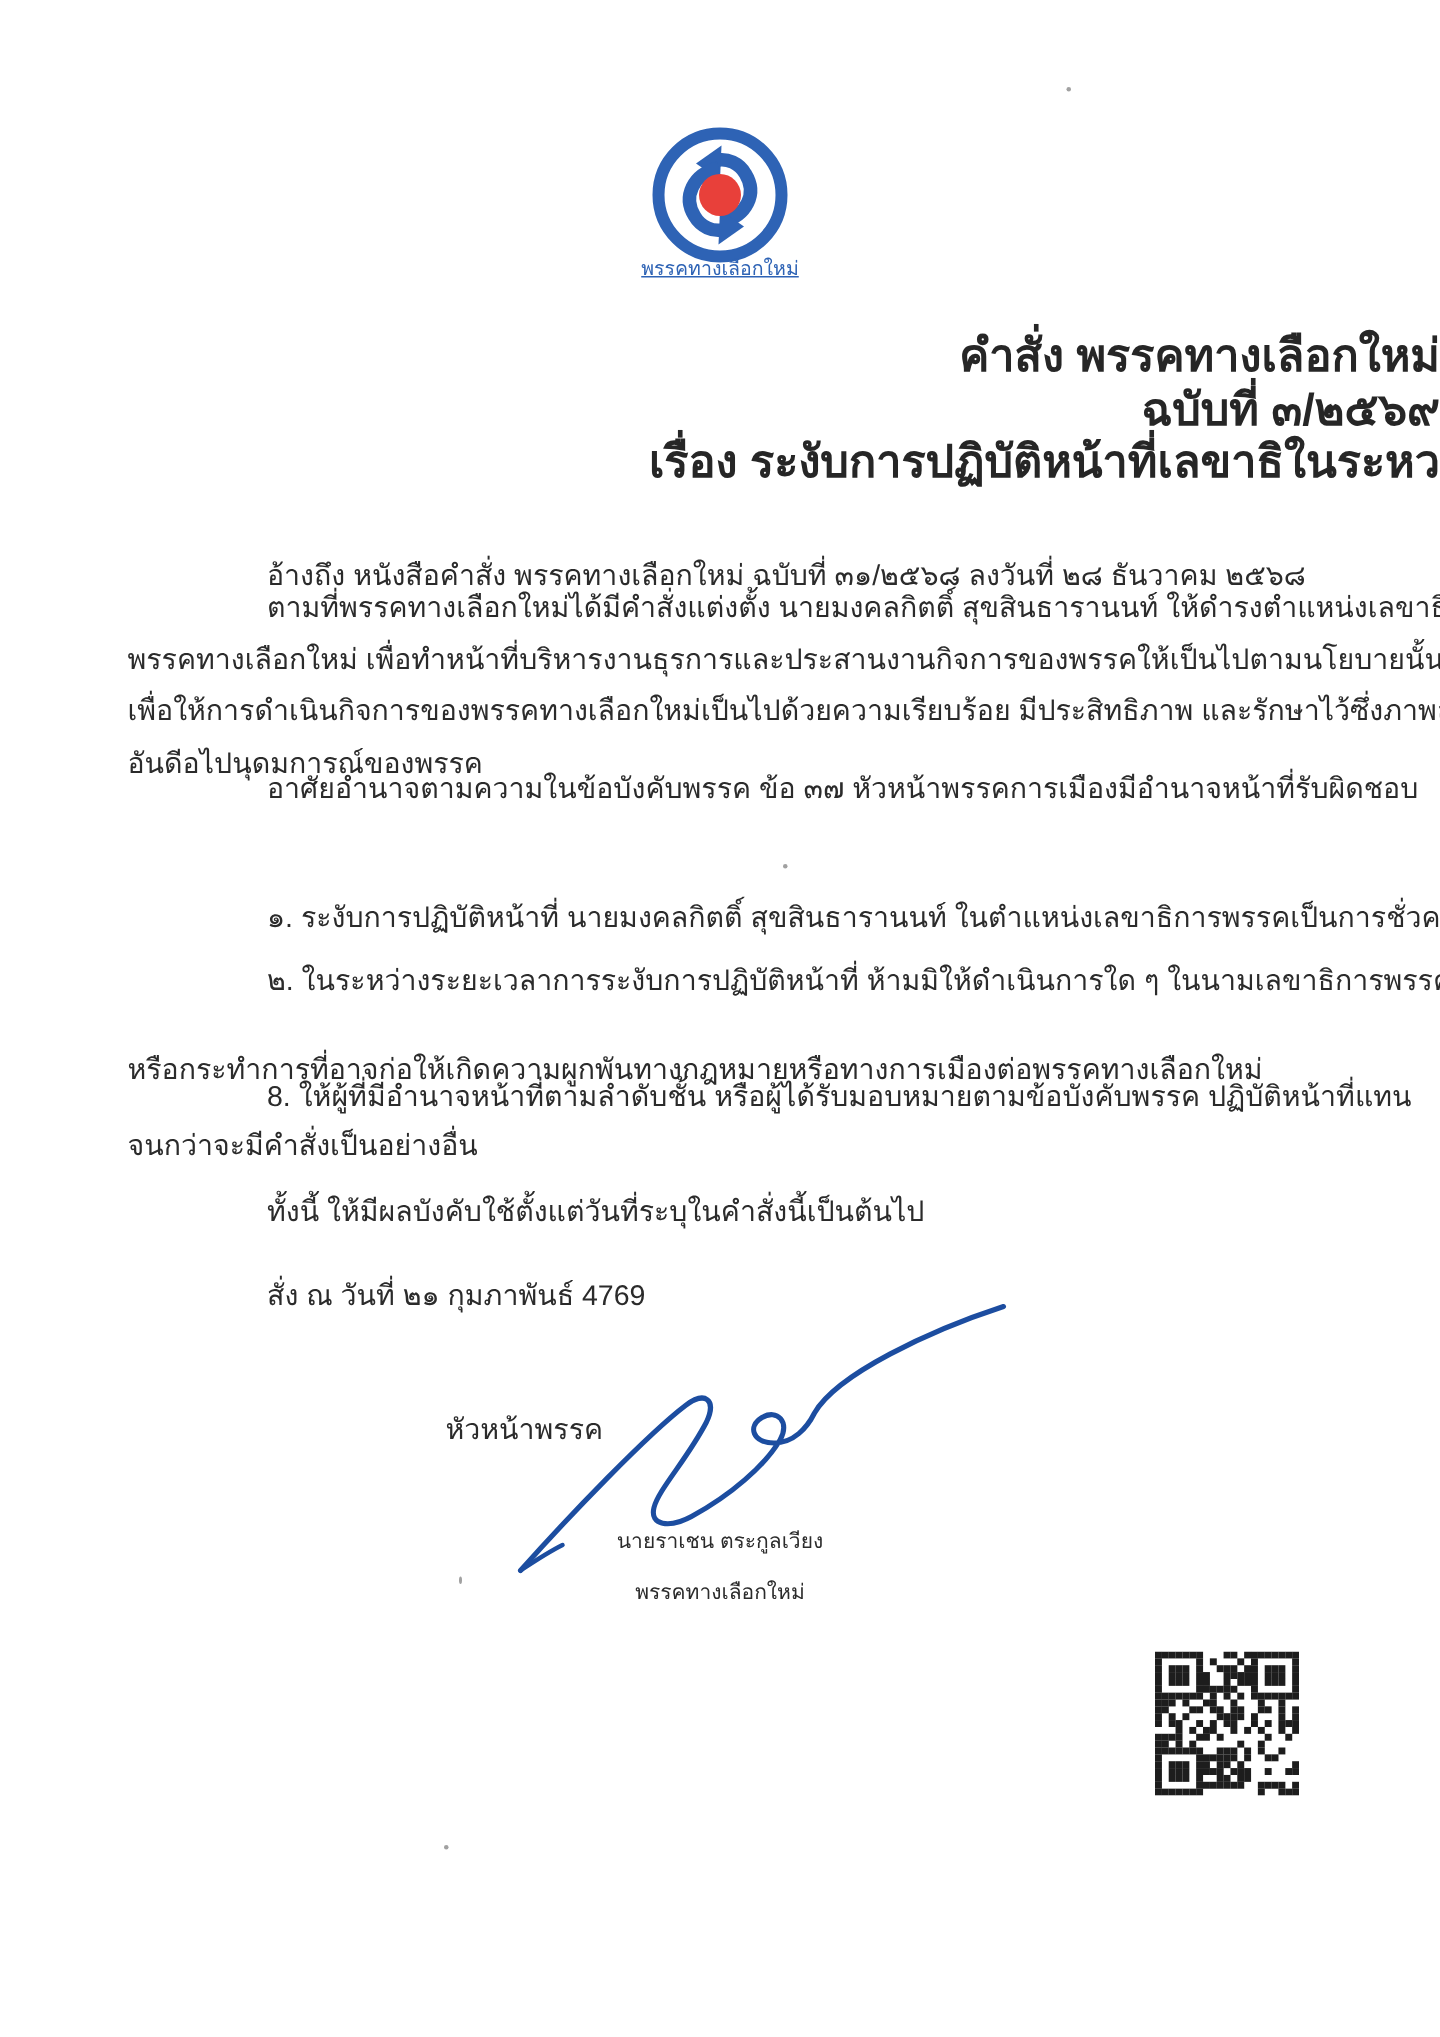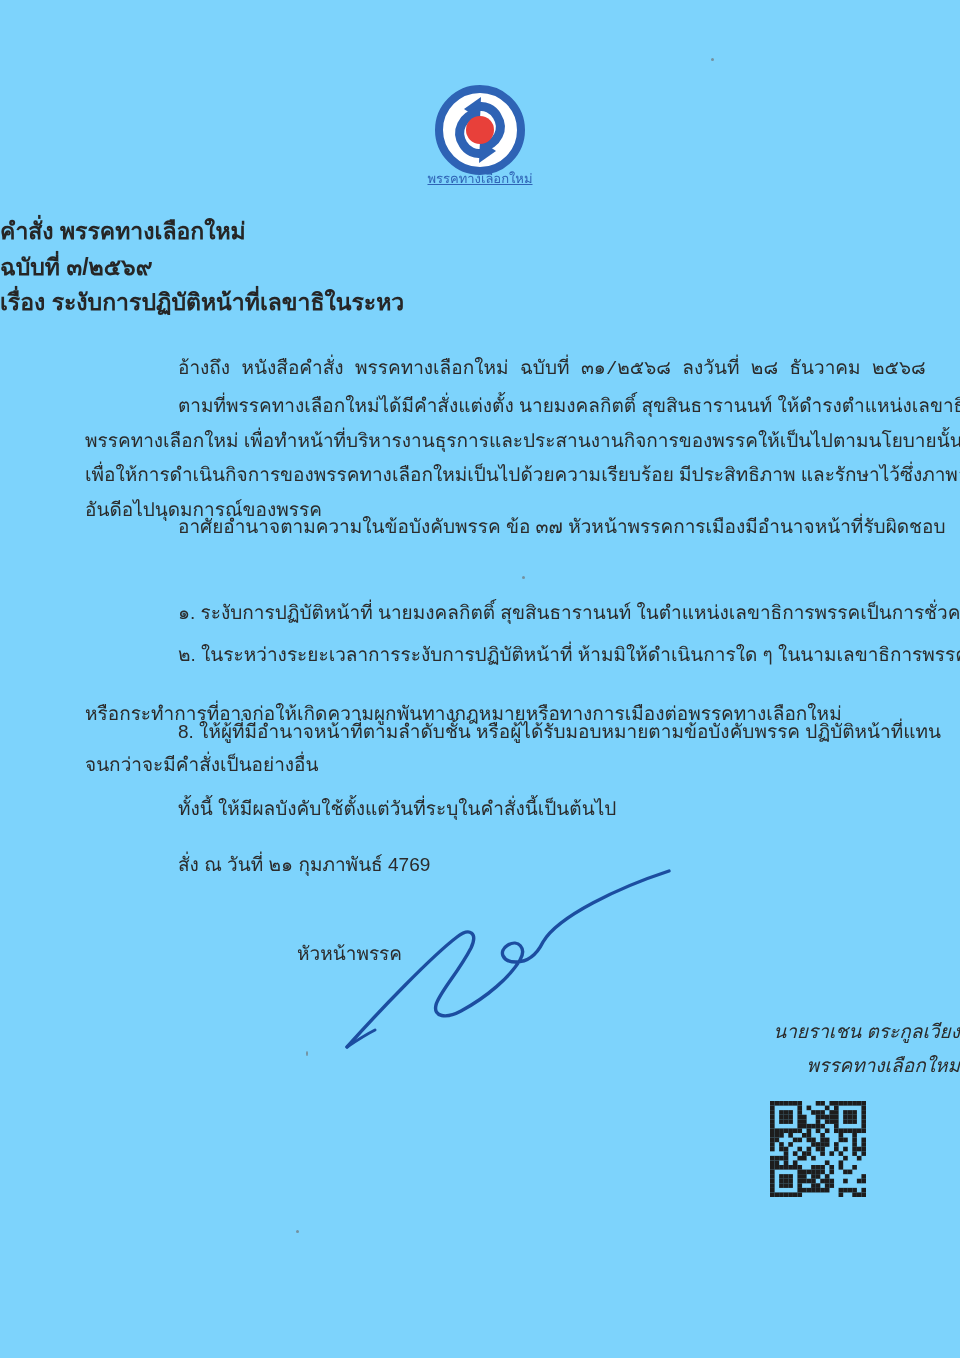--- a/index.html
+++ b/index.html
@@ -1,23 +1,23 @@
 <!DOCTYPE html>
 <html><head>
 <meta charset="utf-8">
 <style>
   html,body{margin:0;padding:0;}
   body{background:#e9e9e9;font-family:"Liberation Sans",sans-serif;}
   .page{
     position:relative;width:960px;height:1358px;margin:0 auto;
-    background:#7dd3fc;color:#2b2b2b;overflow:hidden;
+    background:#ffffff;color:#2b2b2b;overflow:hidden;
   }
   .ln{position:absolute;white-space:nowrap;font-size:19px;line-height:26px;color:#2b2b2b;}
-  .title-line{position:absolute;left:0;right:0;text-align:left;font-size:23px;font-weight:700;white-space:nowrap;color:#262626;}
-  .center-line{position:absolute;left:0;right:0;text-align:right;font-size:19px;white-space:nowrap;color:#2b2b2b;font-style:italic;}
+  .title-line{position:absolute;left:0;right:0;text-align:right;font-size:30px;font-weight:700;white-space:nowrap;color:#262626;}
+  .center-line{position:absolute;left:0;right:0;text-align:center;font-size:14px;white-space:nowrap;color:#2b2b2b;}
   .logo-wrap{position:absolute;left:432px;top:84px;width:96px;text-align:center;}
   .logo-label{
     position:absolute;left:0;right:0;top:168px;text-align:center;
     font-size:13px;color:#2e63b5;text-decoration:underline;white-space:nowrap;
   }
   .sig-svg{position:absolute;left:330px;top:860px;width:360px;height:200px;}
   .qr{position:absolute;left:770px;top:1101px;width:96px;height:96px;}
   .speck{position:absolute;background:#6f6f6f;border-radius:50%;opacity:.65;}
 </style>
 </head>
@@ -36,21 +36,21 @@
       <polygon points="45,79 62,67 46,56" fill="#2e63b5"></polygon>
       <circle cx="46" cy="46" r="14" fill="#e8403a"></circle>
     </svg>
   </div>
   <div class="logo-label">พรรคทางเลือกใหม่</div>
 
   <div class="title-line" style="top:213px;">คำสั่ง พรรคทางเลือกใหม่</div>
   <div class="title-line" style="top:249px;">ฉบับที่ ๓/๒๕๖๙</div>
   <div class="title-line" style="top:284px;">เรื่อง ระงับการปฏิบัติหน้าที่เลขาธิในระหว</div>
 
-  <div class="ln" style="left:178px;top:356px;font-family:Liberation Mono, monospace;">อ้างถึง หนังสือคำสั่ง พรรคทางเลือกใหม่ ฉบับที่ ๓๑/๒๕๖๘ ลงวันที่ ๒๘ ธันวาคม ๒๕๖๘</div>
+  <div class="ln" style="left:178px;top:372px;">อ้างถึง หนังสือคำสั่ง พรรคทางเลือกใหม่ ฉบับที่ ๓๑/๒๕๖๘ ลงวันที่ ๒๘ ธันวาคม ๒๕๖๘</div>
   <div class="ln" style="left:178px;top:393px;">ตามที่พรรคทางเลือกใหม่ได้มีคำสั่งแต่งตั้ง นายมงคลกิตติ์ สุขสินธารานนท์ ให้ดำรงตำแหน่งเลขาธิการ</div>
   <div class="ln" style="left:85px; top:428px;">พรรคทางเลือกใหม่ เพื่อทำหน้าที่บริหารงานธุรการและประสานงานกิจการของพรรคให้เป็นไปตามนโยบายนั้น</div>
   <div class="ln" style="left:85px; top:462px;">เพื่อให้การดำเนินกิจการของพรรคทางเลือกใหม่เป็นไปด้วยความเรียบร้อย มีประสิทธิภาพ และรักษาไว้ซึ่งภาพลักษณ์</div>
   <div class="ln" style="left:85px; top:497px;">อันดีอไปนุดมการณ์ของพรรค</div>
   <div class="ln" style="left:178px;top:514px;">อาศัยอำนาจตามความในข้อบังคับพรรค ข้อ ๓๗ หัวหน้าพรรคการเมืองมีอำนาจหน้าที่รับผิดชอบ</div>
   <div class="ln" style="left:178px;top:600px;">๑. ระงับการปฏิบัติหน้าที่ นายมงคลกิตติ์ สุขสินธารานนท์ ในตำแหน่งเลขาธิการพรรคเป็นการชั่วคราว</div>
   <div class="ln" style="left:178px;top:642px;">๒. ในระหว่างระยะเวลาการระงับการปฏิบัติหน้าที่ ห้ามมิให้ดำเนินการใด ๆ ในนามเลขาธิการพรรค</div>
   <div class="ln" style="left:85px; top:673px;margin-top:28px;">หรือกระทำการที่อาจก่อให้เกิดความผูกพันทางกฎหมายหรือทางการเมืองต่อพรรคทางเลือกใหม่</div>
   <div class="ln" style="left:178px;top:719px;">8. ให้ผู้ที่มีอำนาจหน้าที่ตามลำดับชั้น หรือผู้ได้รับมอบหมายตามข้อบังคับพรรค ปฏิบัติหน้าที่แทน</div>
   <div class="ln" style="left:178px;top:796px;">ทั้งนี้ ให้มีผลบังคับใช้ตั้งแต่วันที่ระบุในคำสั่งนี้เป็นต้นไป</div>

